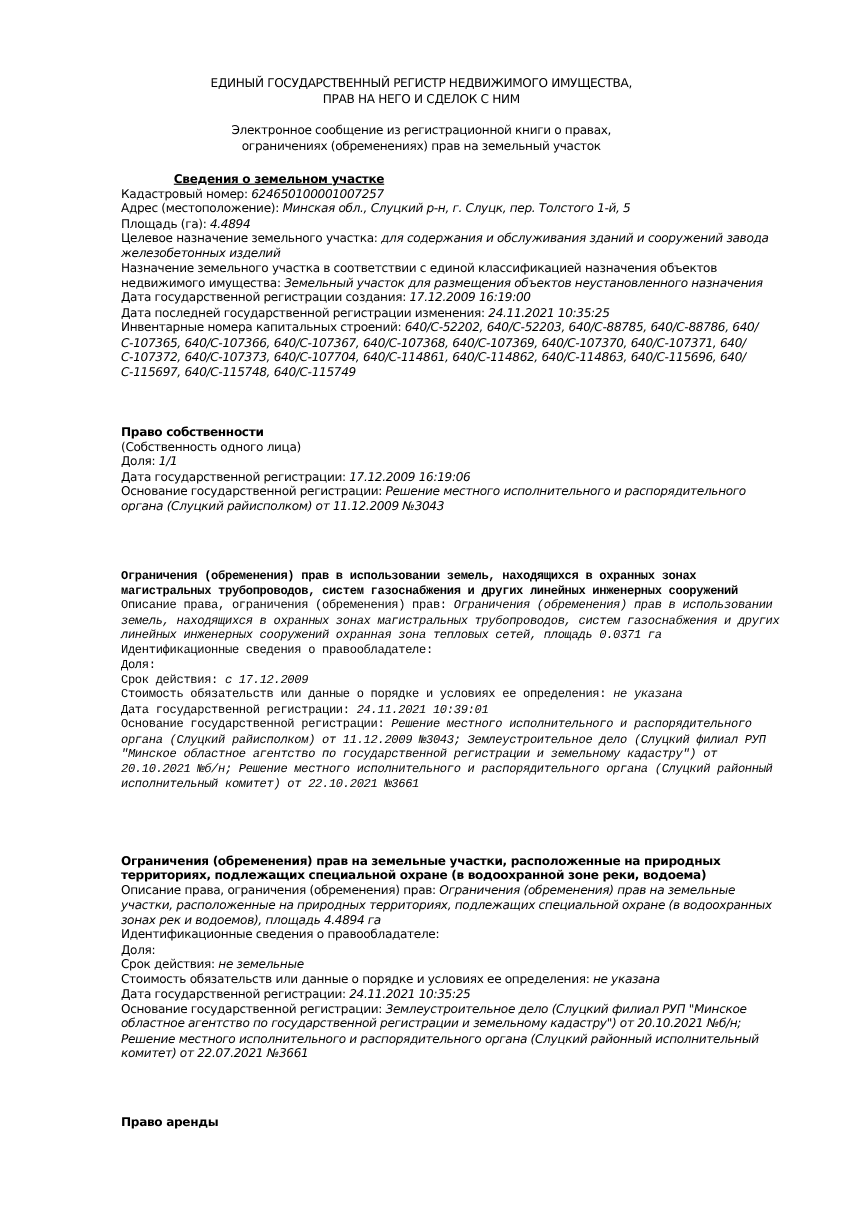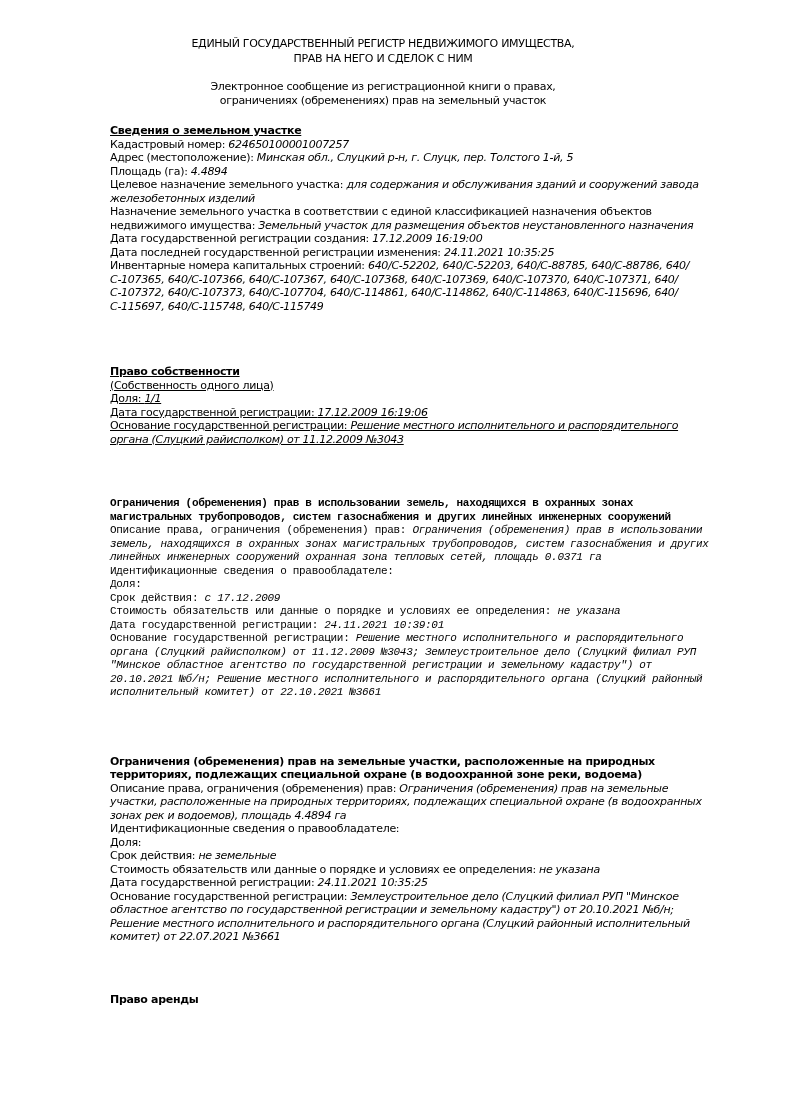--- a/index.html
+++ b/index.html
@@ -9,44 +9,44 @@
     height: 1119px;
     background: #ffffff;
     color: #000000;
     font-family: "DejaVu Sans", "Liberation Sans", sans-serif;
     font-size: 11px;
     line-height: 13.5px;
     letter-spacing: -0.3px;
     overflow: hidden;
   }
   .doc-header {
-    padding-top: 36px;
+    padding-top: 68px;
     margin-left: 110px;
     width: 546px;
     text-align: center;
   }
   .doc-title { line-height: 15px; }
   .doc-subtitle { margin-top: 14px; }
   .content {
     margin-left: 110px;
     width: 602px;
   }
   .sec { margin: 0; }
   .sec-parcel    { margin-top: 17px; }
-  .sec-ownership { margin-top: 52px; text-decoration: underline; }
+  .sec-ownership { margin-top: 41px; }
   .sec-restr1    { margin-top: 51px; font-family: Liberation Mono, monospace; }
   .sec-restr2    { margin-top: 55px; }
   .sec-lease     { margin-top: 49px; }
   .h {
     margin: 0;
     font-size: 11px;
     font-weight: bold;
     line-height: 13.5px;
   }
-  .h.underline { text-decoration: underline; }
+  .h.underline { text-decoration: underline; margin-left: 48px; }
   .f { margin: 0; }
   .v { font-style: italic; }
 </style>
 </head>
 <body>
 
 <div class="page">
 
   <header class="doc-header">
     <div class="doc-title">

